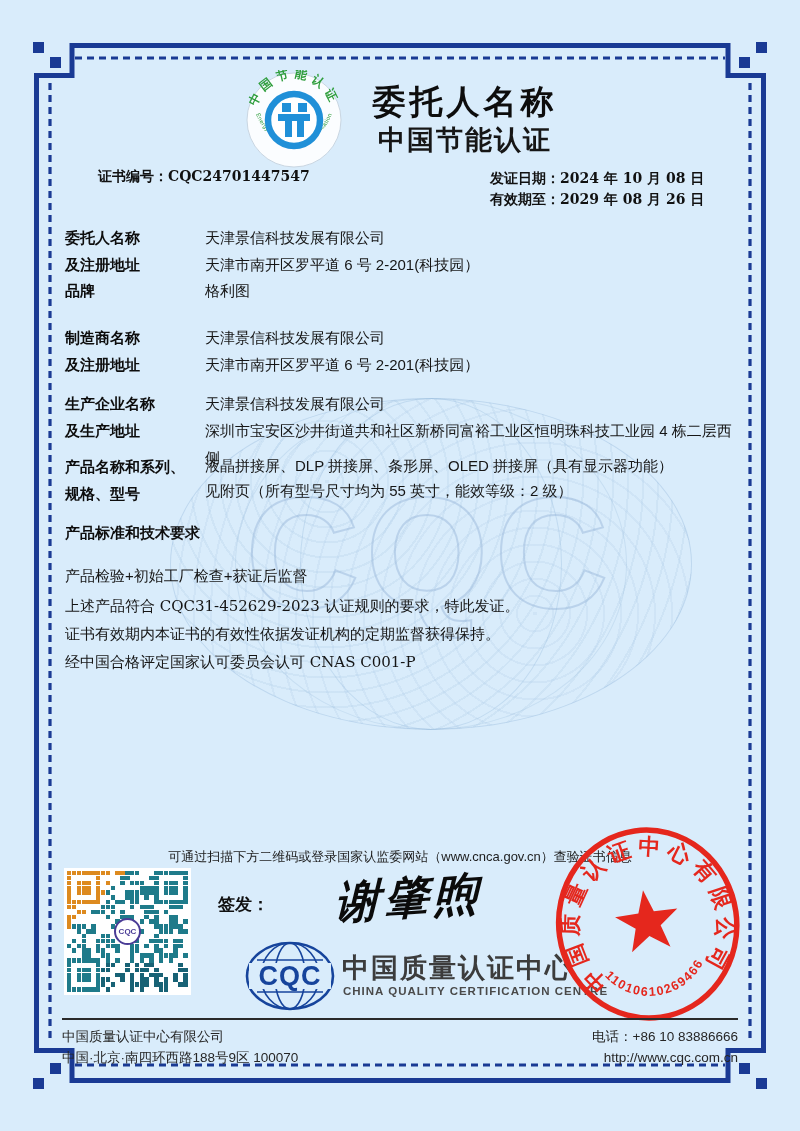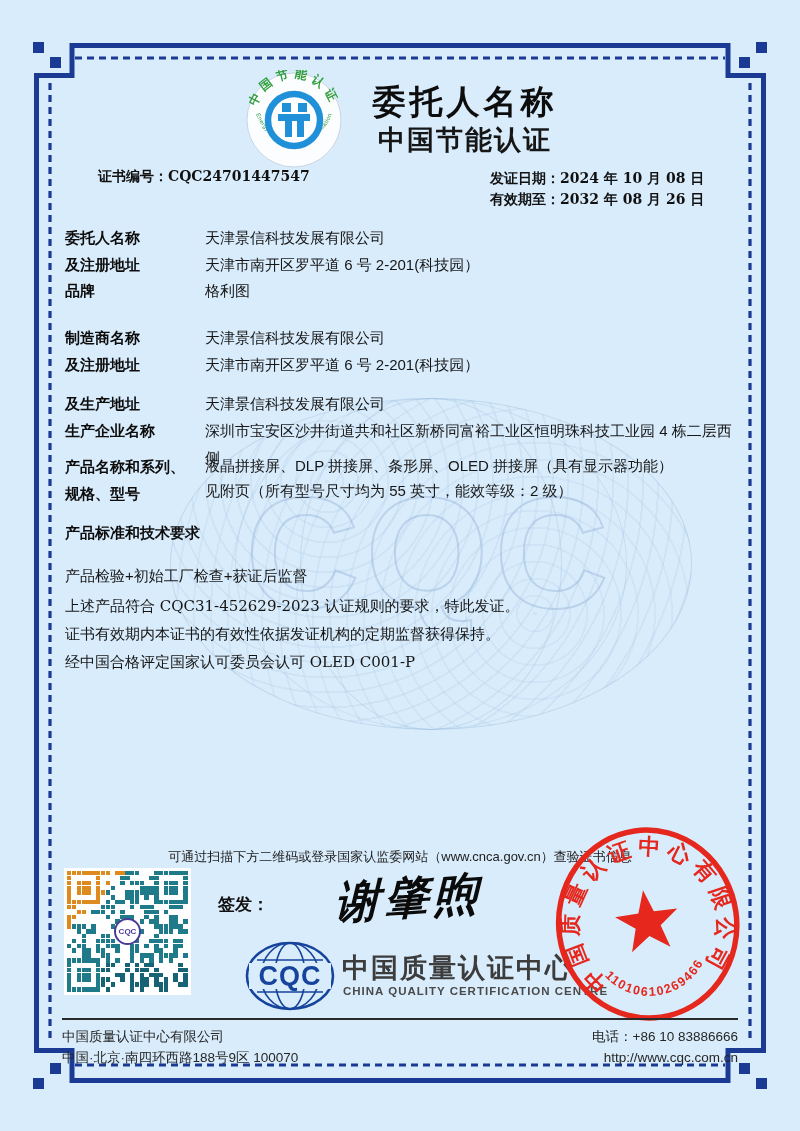--- a/index.html
+++ b/index.html
@@ -131,21 +131,21 @@
       <rect x="56" y="51" width="7" height="16"></rect>
     </g>
   </svg>
 
   <div class="title">委托人名称</div>
   <div class="subtitle">中国节能认证</div>
 
   <div class="certno">证书编号：CQC24701447547</div>
   <div class="dates">
     <div>发证日期：2024 年 10 月 08 日</div>
-    <div>有效期至：2032 年 08 月 26 日</div>
+    <div>有效期至：2029 年 08 月 26 日</div>
   </div>
 
   <div class="frow" style="top:224px">
     <div class="flabel">
         <div>委托人名称</div>
         <div>及注册地址</div>
       </div>
     <div class="fvalue">
         <div>天津景信科技发展有限公司</div>
         <div>天津市南开区罗平道 6 号 2-201(科技园）</div>
@@ -160,22 +160,22 @@
         <div>制造商名称</div>
         <div>及注册地址</div>
       </div>
     <div class="fvalue">
         <div>天津景信科技发展有限公司</div>
         <div>天津市南开区罗平道 6 号 2-201(科技园）</div>
       </div>
   </div>
   <div class="frow" style="top:390px">
     <div class="flabel">
+        <div>生产企业名称</div>
         <div>及生产地址</div>
-        <div>生产企业名称</div>
       </div>
     <div class="fvalue">
         <div>天津景信科技发展有限公司</div>
         <div>深圳市宝安区沙井街道共和社区新桥同富裕工业区恒明珠科技工业园 4 栋二层西侧</div>
       </div>
   </div>
   <div class="frow" style="top:453px">
     <div class="flabel">
         <div>产品名称和系列、</div>
         <div>规格、型号</div>
@@ -187,21 +187,21 @@
   </div>
   <div class="frow" style="top:519px">
     <div class="flabel">产品标准和技术要求</div>
   </div>
   <div class="frow" style="top:562px">
     <div class="fvalue">产品检验+初始工厂检查+获证后监督</div>
   </div>
 
   <div class="stmt" style="top:592px">上述产品符合 CQC31-452629-2023 认证规则的要求，特此发证。</div>
   <div class="stmt" style="top:620px">证书有效期内本证书的有效性依据发证机构的定期监督获得保持。</div>
-  <div class="stmt" style="top:648px">经中国合格评定国家认可委员会认可 OLED C001-P</div>
+  <div class="stmt" style="top:648px">经中国合格评定国家认可委员会认可 CNAS C001-P</div>
 
   <div class="verify-note">可通过扫描下方二维码或登录国家认监委网站（www.cnca.gov.cn）查验证书信息</div>
 
   <div class="qr">
     <div class="qr-grid" id="qr-grid">
         <div style="left:0px;top:0px;width:4.4528px;height:4.4528px;background:#dd8a1f"></div>
         <div style="left:4.84px;top:0px;width:4.4528px;height:4.4528px;background:#dd8a1f"></div>
         <div style="left:9.68px;top:0px;width:4.4528px;height:4.4528px;background:#dd8a1f"></div>
         <div style="left:14.52px;top:0px;width:4.4528px;height:4.4528px;background:#dd8a1f"></div>
         <div style="left:19.36px;top:0px;width:4.4528px;height:4.4528px;background:#dd8a1f"></div>

